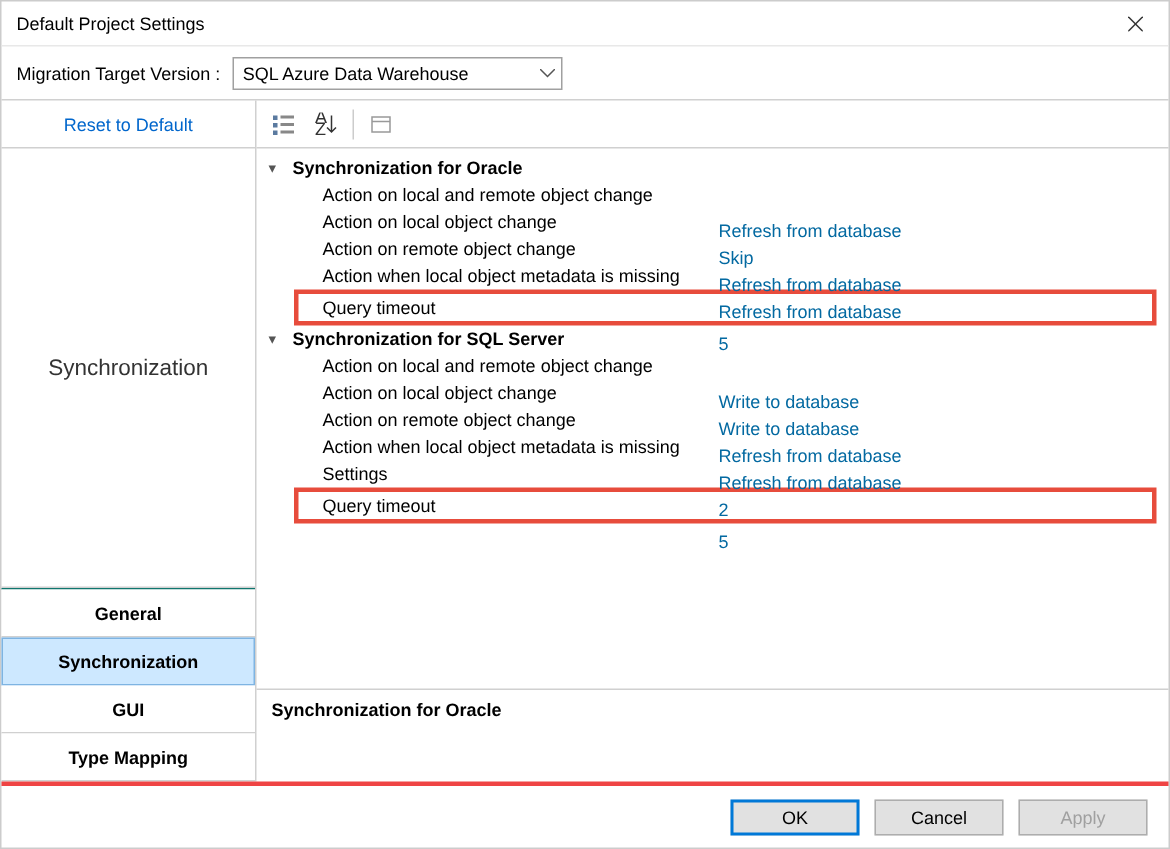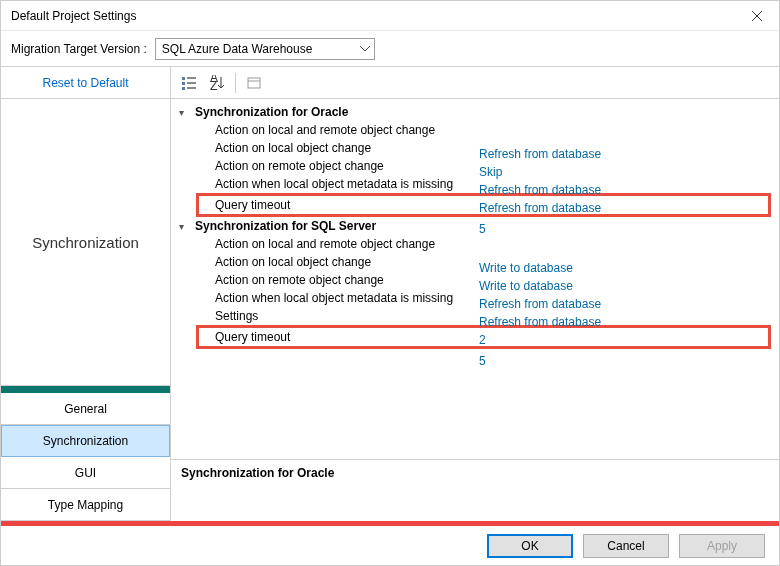--- a/index.html
+++ b/index.html
@@ -12,40 +12,40 @@
   .toprow { height: 36px; display: flex; align-items: center; justify-content: flex-start; padding: 0 10px; border-bottom: 1px solid #d0d0d0; gap: 8px; }
   .toprow-label { font-size: 12px; color: #000; }
   .combo { width: 220px; height: 22px; border: 1px solid #a0a0a0; display: flex; align-items: center; padding: 0 4px 0 6px; background: #fff; justify-content: space-between; }
   .combo-chev { color: #555; }
   .body { flex: 1; display: flex; min-height: 0; }
   .leftcol { width: 170px; border-right: 1px solid #d0d0d0; display: flex; flex-direction: column; }
   .reset-area { height: 32px; border-bottom: 1px solid #d0d0d0; display: flex; align-items: center; justify-content: center; }
   .reset-link { color: #0066cc; cursor: pointer; }
   .leftspacer { flex: 1; }
   .caption-box { height: 60px; border-bottom: 1px solid #d0d0d0; display: flex; align-items: center; justify-content: center; font-size: 15px; color: #333; }
-  .nav { border-top: 7px solid #0f766e; }
+  .nav { border-top: 1px solid #0f766e; font-weight: bold; }
   .nav-item { height: 32px; display: flex; align-items: center; justify-content: center; border-bottom: 1px solid #d0d0d0; cursor: pointer; background: #fff; }
   .nav-item.sel { background: #cde8ff; border: 1px solid #7eb4e2; }
   .rightcol { flex: 1; display: flex; flex-direction: column; min-width: 0; }
   .toolbar { height: 32px; border-bottom: 1px solid #d0d0d0; display: flex; align-items: center; padding: 0 6px; gap: 4px; }
   .tb-btn { width: 24px; height: 24px; border: 1px solid transparent; display: flex; align-items: center; justify-content: center; cursor: pointer; }
   .tb-btn svg { width: 16px; height: 16px; }
   .tb-sep { width: 1px; height: 20px; background: #ccc; margin: 0 2px; }
   .grid { flex: 1; overflow: auto; padding: 4px 0 0 0; }
   .cat-row { display: flex; align-items: center; height: 18px; padding-left: 8px; gap: 4px; cursor: pointer; }
   .cat-chev { width: 12px; color: #555; font-size: 10px; }
   .cat-label { font-weight: bold; color: #000; }
   .prop-row { display: flex; height: 18px; align-items: stretch; }
   .prop-name { width: 300px; padding-left: 44px; display: flex; align-items: center; color: #000; overflow: hidden; white-space: nowrap; }
   .prop-val { flex: 1; padding-left: 8px; display: flex; align-items: center; color: #0369a1; margin-top: 33px; }
   .hl-box { border: 3px solid #e74c3c; margin: 0 8px 0 25px; }
   .hl-box .prop-row .prop-name { padding-left: 16px; width: 272px; }
   .desc-pane { height: 62px; border-top: 1px solid #d0d0d0; padding: 6px 10px; }
   .desc-title { font-weight: bold; color: #000; }
-  .btnrow { height: 44px; border-top: 5px solid #ef4444; display: flex; align-items: center; justify-content: flex-end; padding: 0 14px; gap: 10px; }
+  .btnrow { height: 44px; border-top: 3px solid #ef4444; display: flex; align-items: center; justify-content: flex-end; padding: 0 14px; gap: 10px; }
   .dlg-btn { width: 86px; height: 24px; border: 1px solid #adadad; background: #e1e1e1; display: flex; align-items: center; justify-content: center; cursor: pointer; }
   .dlg-btn.primary { border: 2px solid #0078d7; background: #e1e1e1; }
   .dlg-btn.disabled { color: #a0a0a0; cursor: default; }
 </style>
 </head>
 <body>
 
 <div class="window">
 
   <div class="titlebar">

